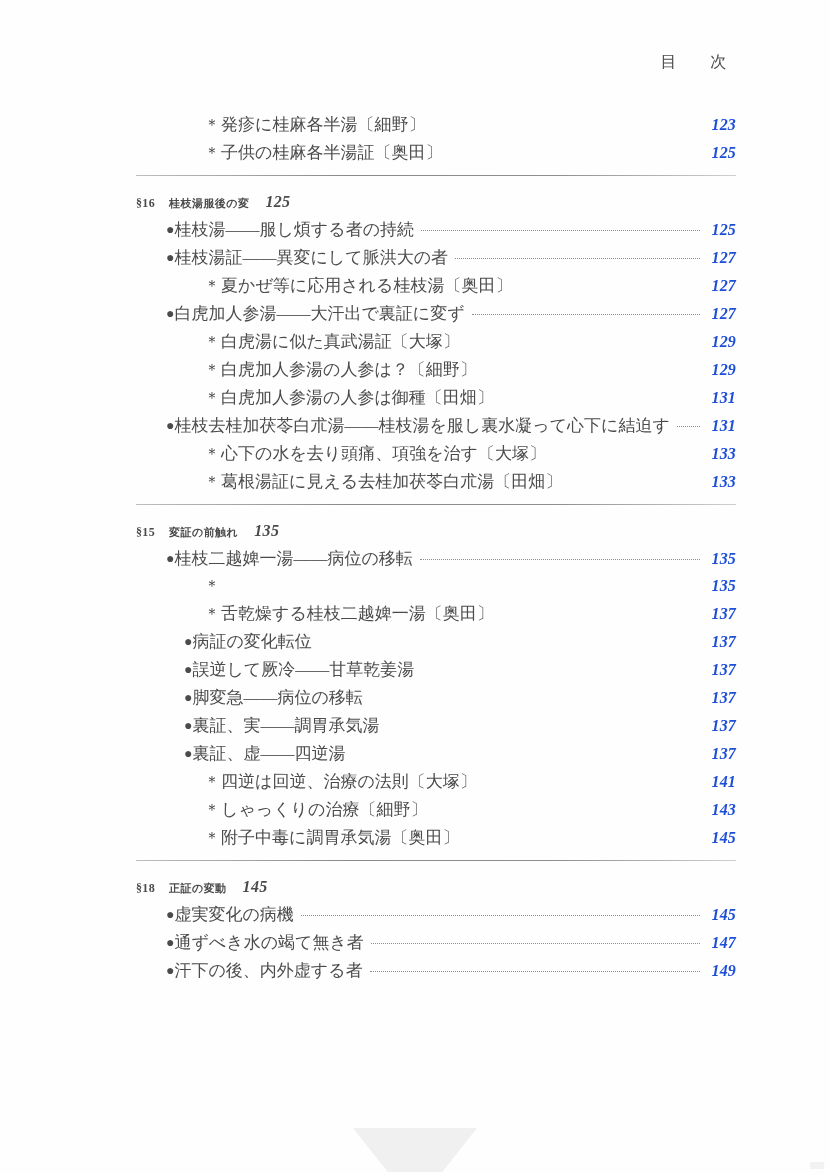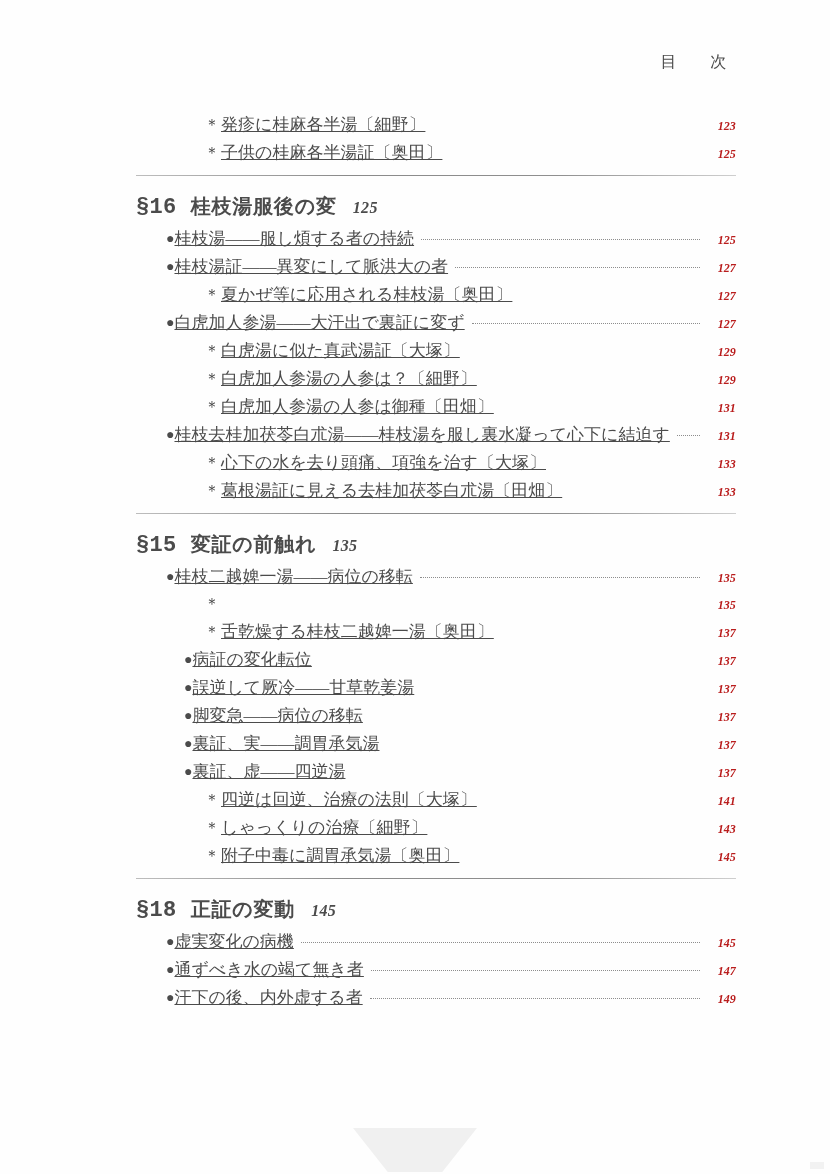--- a/index.html
+++ b/index.html
@@ -55,68 +55,67 @@
   .row {
     display: flex;
     align-items: baseline;
     font-size: 17px;
     line-height: 1.0;
     padding: 5.5px 0;
     white-space: nowrap;
   }
   .row .label {
     flex: 0 0 auto;
-    text-decoration: underline;
   }
   .row .leader {
     flex: 1 1 auto;
     min-width: 4px;
     margin: 0 6px 0 7px;
     position: relative;
     top: -4px;
     border-bottom: 1px dotted #8d8d8d;
     height: 0;
     overflow: hidden;
   }
   .row .spacer {
     flex: 1 1 auto;
   }
   .row .pageno {
     flex: 0 0 auto;
     font-style: italic;
     font-weight: 700;
-    font-size: 12px;
+    font-size: 16px;
     font-family: "Liberation Serif", "DejaVu Serif", serif;
     letter-spacing: 0.01em;
     text-align: right;
     min-width: 30px;
-    color: #b91c1c;
+    color: #1d4ed8;
   }
 
   
   .section-head {
     display: flex;
     align-items: baseline;
     font-size: 17.5px;
     font-weight: 700;
     padding: 7px 0 4px 0;
     letter-spacing: 0.02em;
   }
   .section-head .sec-num {
     flex: 0 0 auto;
-    font-family: Liberation Mono, monospace;
-    font-weight: 700;
-    font-size: 22px;
+    font-family: Liberation Serif, serif;
+    font-weight: 700;
+    font-size: 12px;
     margin-right: 14px;
   }
   .section-head .sec-title {
     flex: 0 0 auto;
     font-family: "DejaVu Sans", sans-serif;
     font-weight: 700;
-    font-size: 20px;
+    font-size: 11px;
     letter-spacing: 0.04em;
   }
   .section-head .sec-page {
     flex: 0 0 auto;
     margin-left: 16px;
     font-style: italic;
     font-weight: 700;
     font-size: 16px;
   }
 

